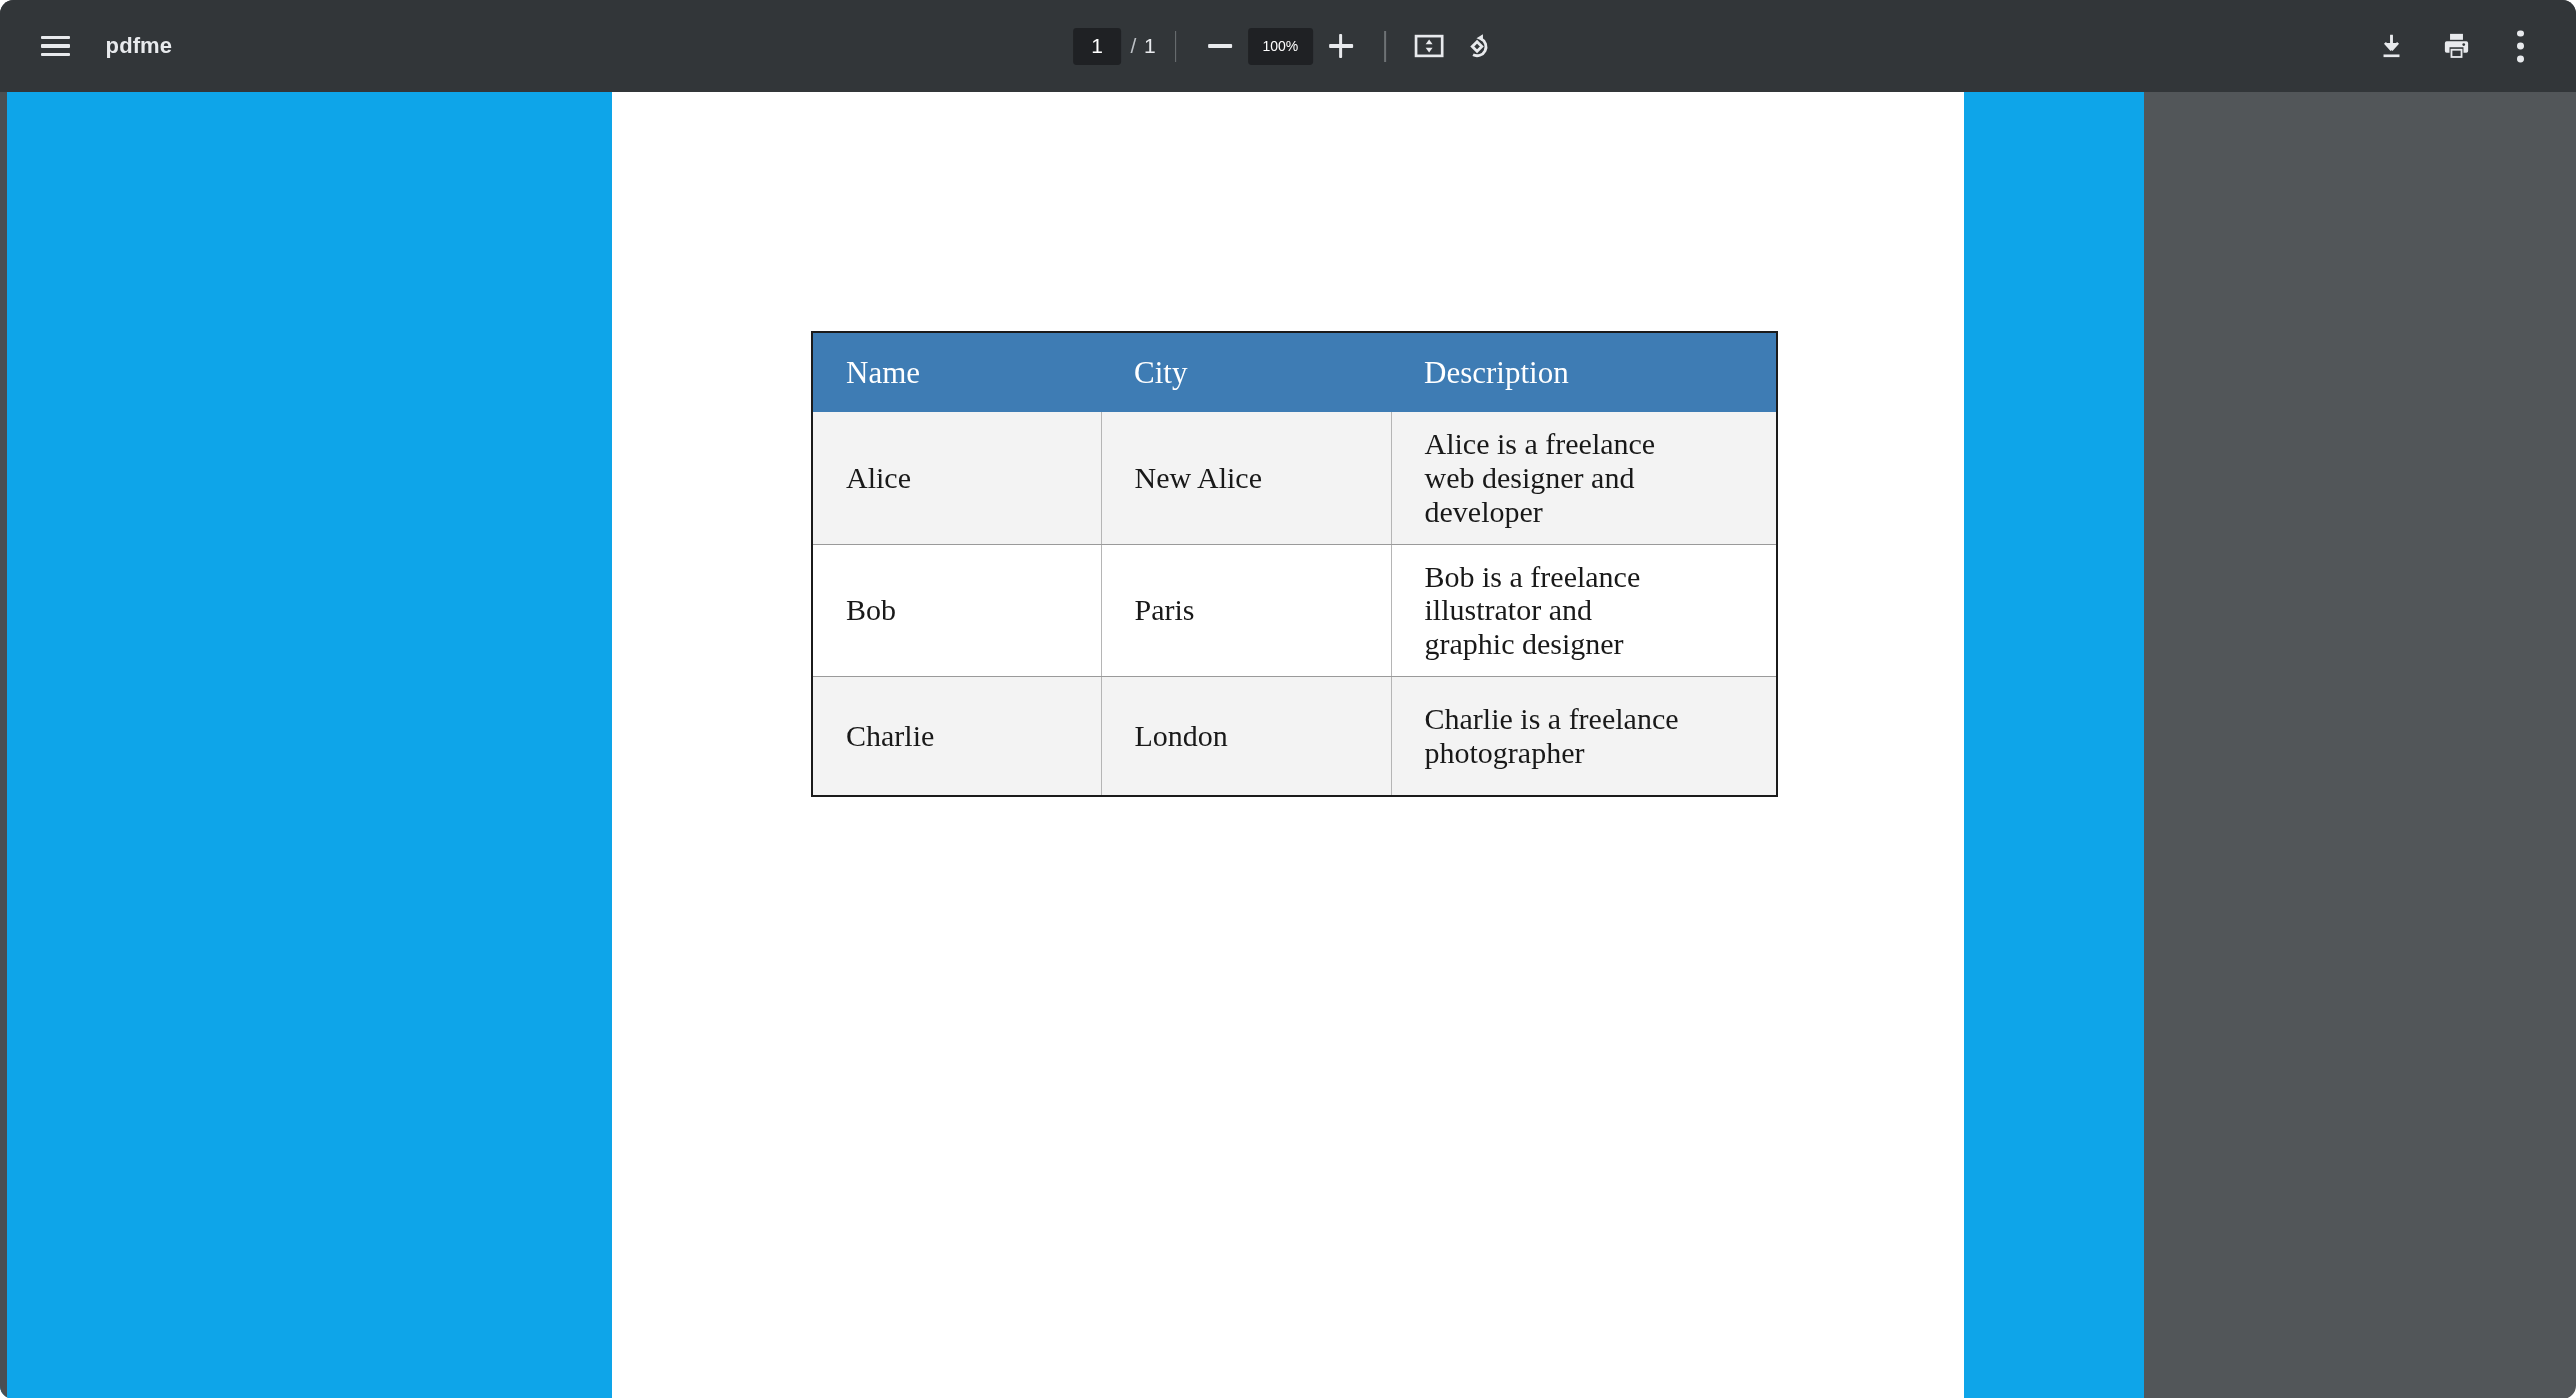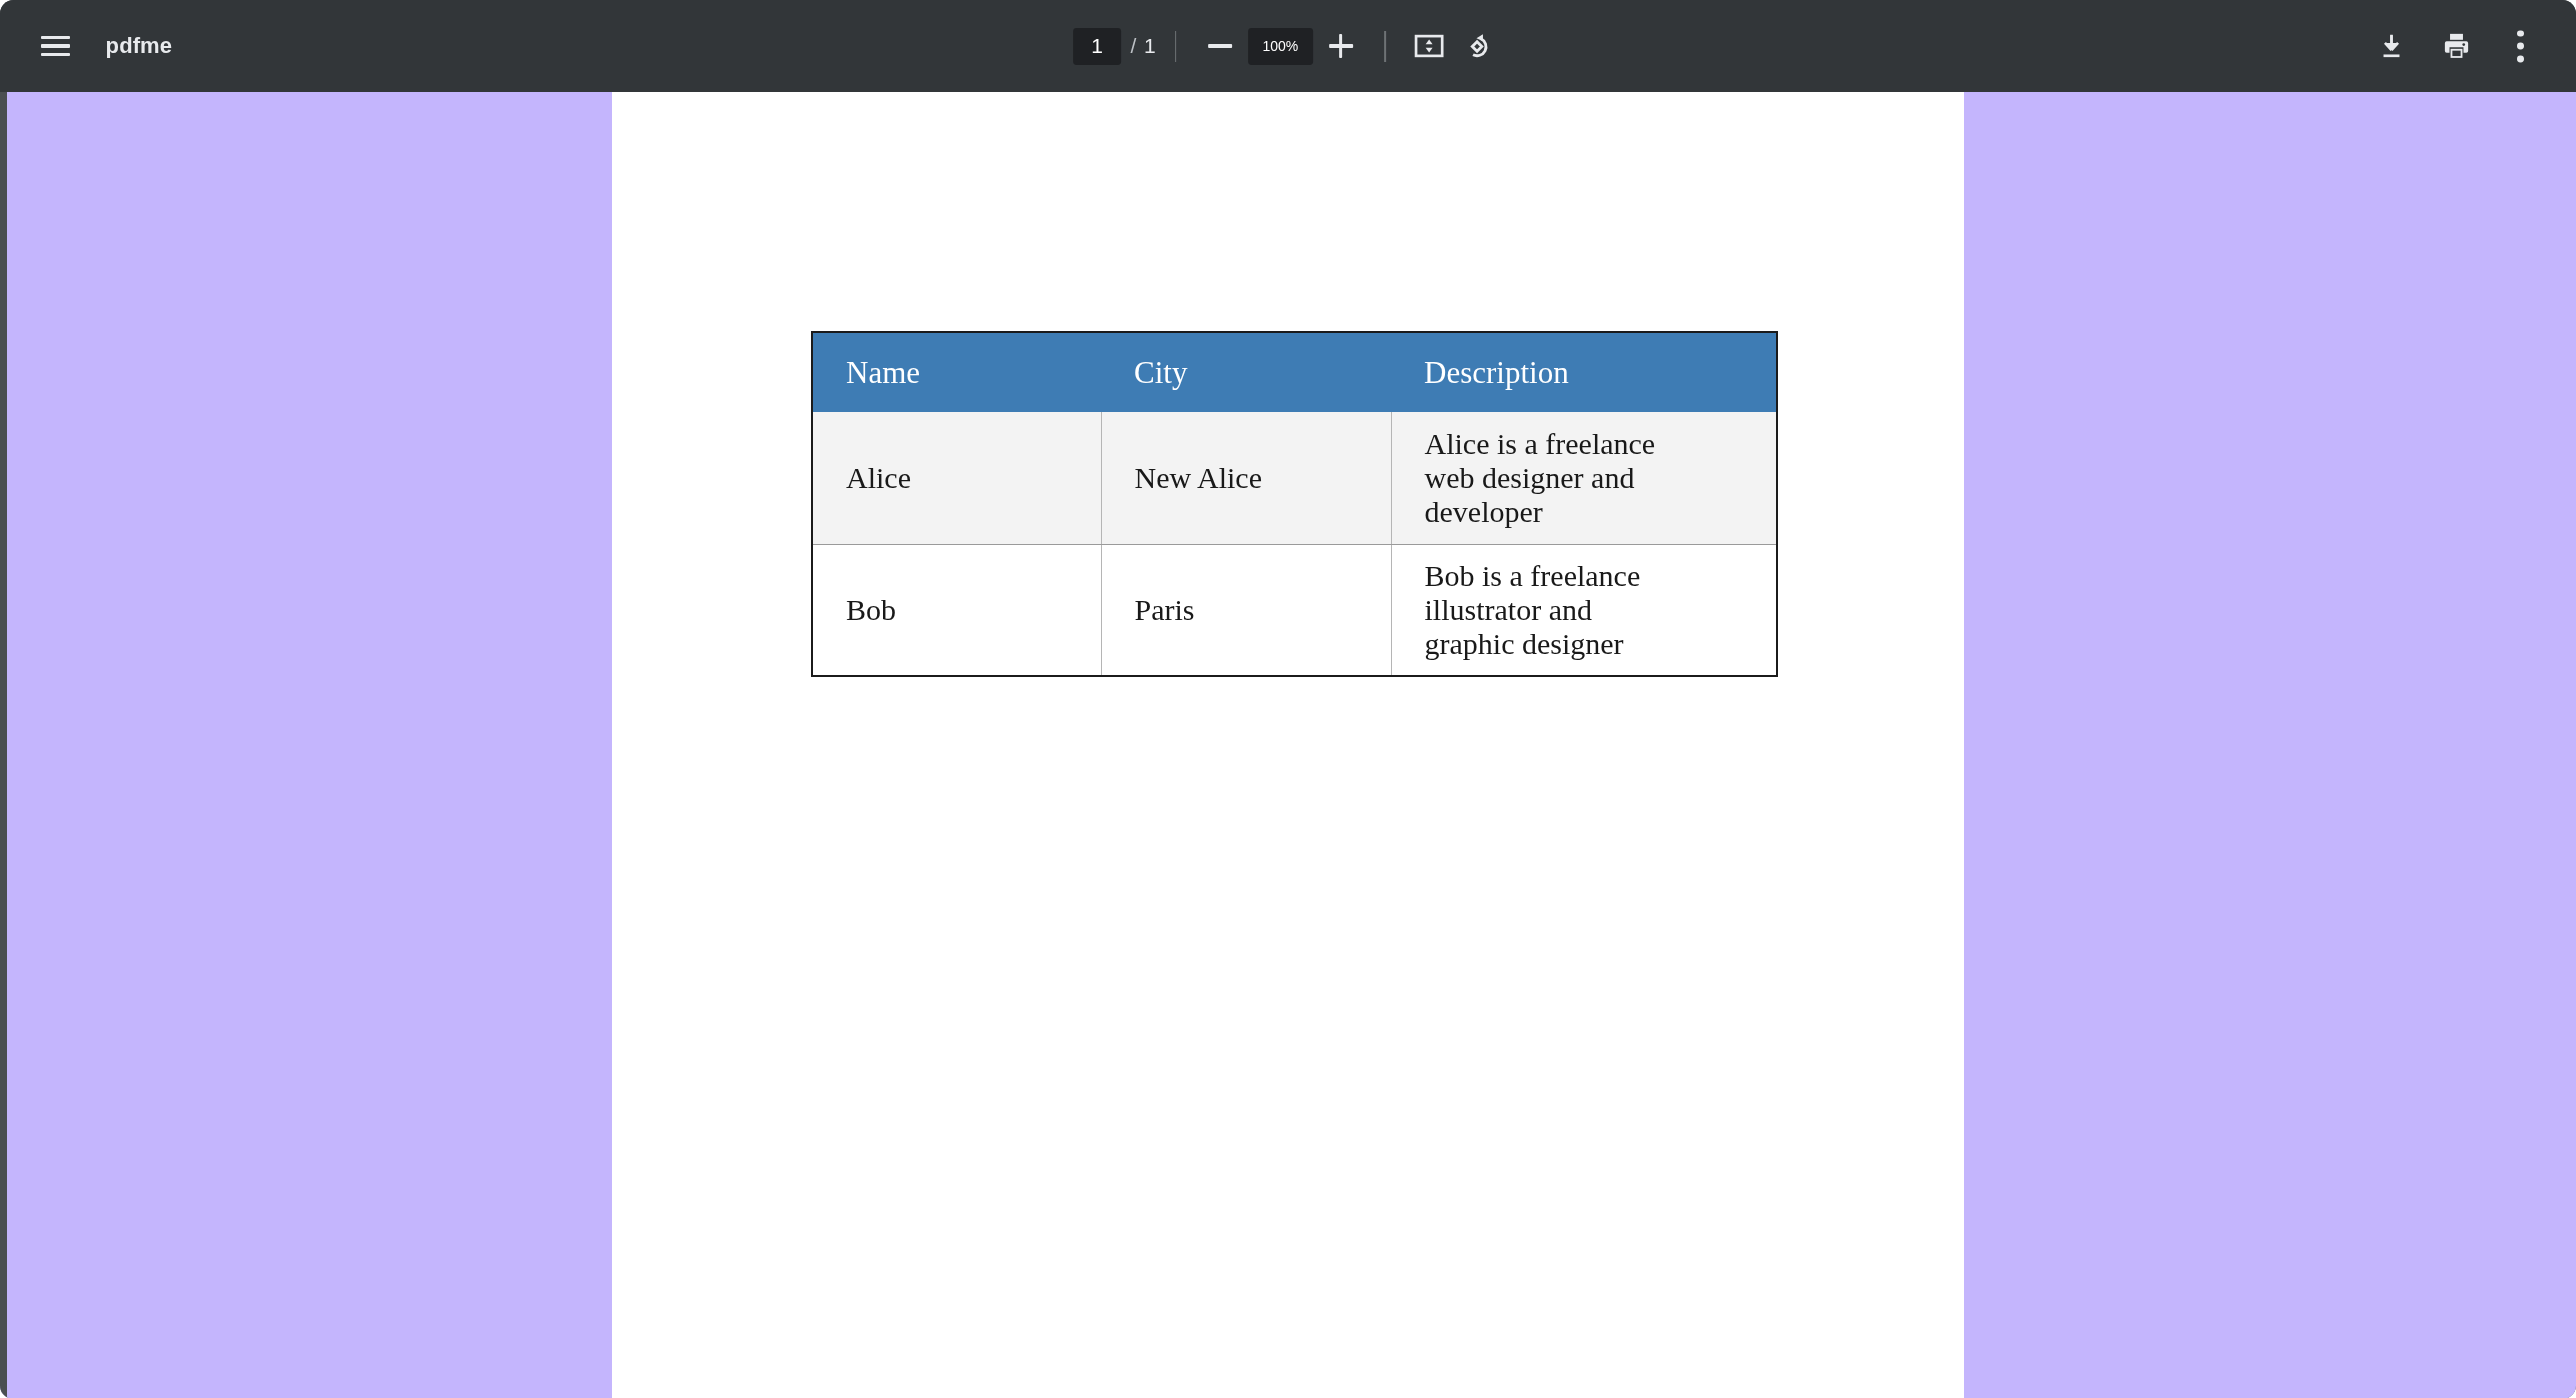--- a/index.html
+++ b/index.html
@@ -106,22 +106,22 @@
     position:absolute; left:0; width:6.8px; height:6.8px;
     border-radius:50%; background:#e8eaed; display:block;
   }
   .kebab i:nth-child(1){ top:0; }
   .kebab i:nth-child(2){ top:12.8px; }
   .kebab i:nth-child(3){ top:25.6px; }
 
   
   #viewer {
     position:absolute; left:0; top:92px;
-    width:2576px; height:1307px;
-    background:#c4b5fd;
+    width:2144px; height:1307px;
+    background:#0ea5e9;
     overflow:hidden;
   }
   #left-edge {
     position:absolute; left:0; top:0; width:6.8px; height:1307px;
     background:#4a4e51;
   }
 
   
   #pdf-page {
     position:absolute; left:612px; top:0;
@@ -269,20 +269,26 @@
 web designer and
 developer</td>
           </tr>
           <tr class="plain r-tall">
             <td class="col-name">Bob</td>
             <td class="col-city">Paris</td>
             <td class="col-desc desc-cell">Bob is a freelance
 illustrator and
 graphic designer</td>
           </tr>
+          <tr class="shade r-short">
+            <td class="col-name">Charlie</td>
+            <td class="col-city">London</td>
+            <td class="col-desc desc-cell">Charlie is a freelance
+photographer</td>
+          </tr>
         </tbody>
       </table>
 
     </div>
   </div>
 
 </div>
 
 
 </body></html>

